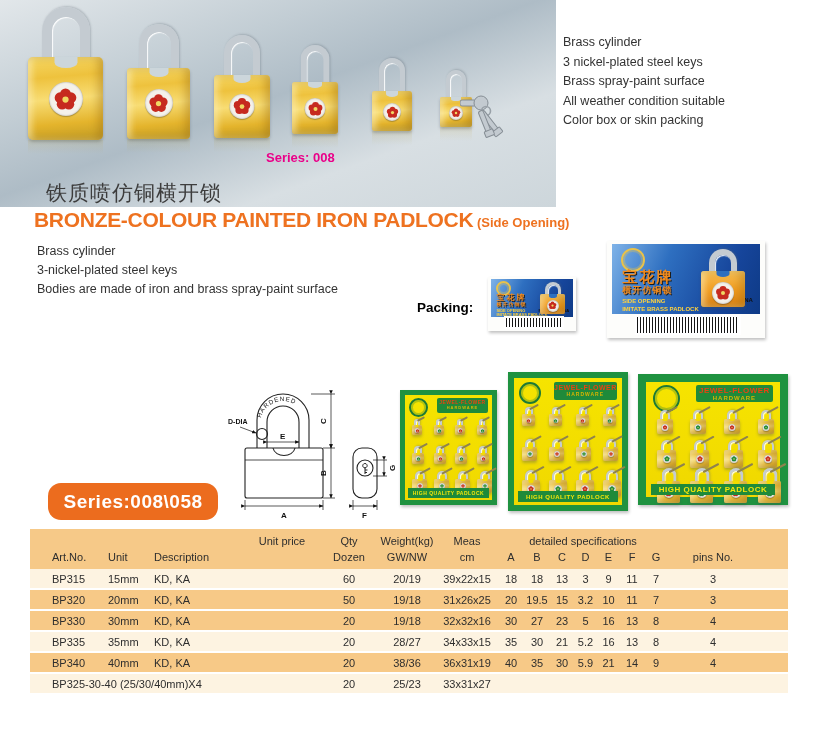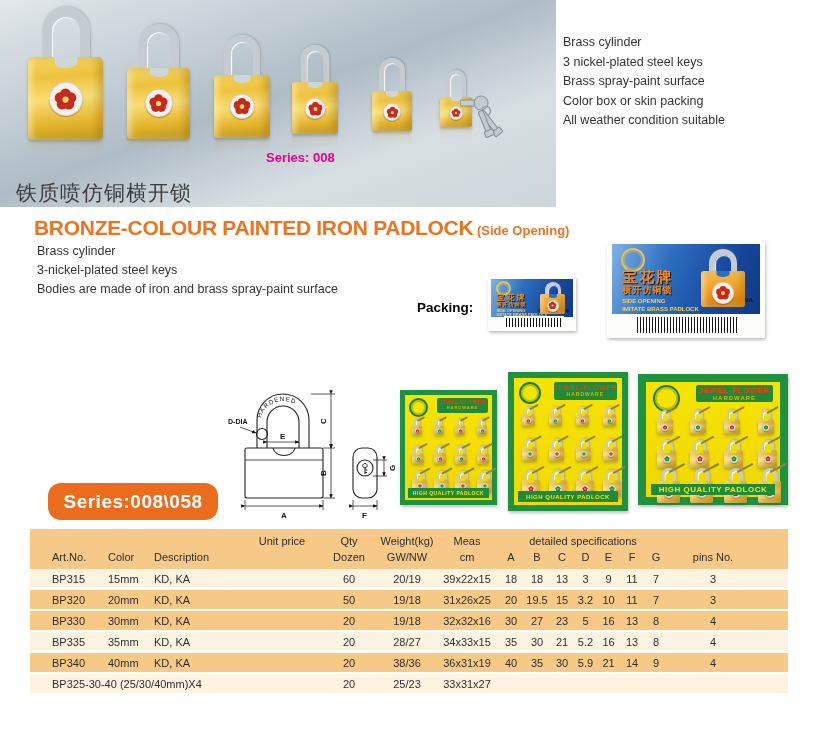--- a/index.html
+++ b/index.html
@@ -23,23 +23,23 @@
   .emb{position:absolute;left:50%;transform:translateX(-50%);background:#f4f1ea;border-radius:50%;
        display:flex;align-items:center;justify-content:center;
        box-shadow:inset 0 0 2px rgba(0,0,0,.35),0 1px 1px rgba(0,0,0,.25);}
   .refl{position:absolute;left:0;right:0;opacity:.35;
         background:linear-gradient(180deg,rgba(190,160,60,.45),rgba(190,160,60,0));}
 
   
   .side-feats{position:absolute;left:563px;top:33px;font-size:12.5px;line-height:19.5px;color:#333;}
 
   
-  .cn-title{position:absolute;left:16px;top:179px;font-size:21px;color:#3d3d3d;letter-spacing:1px;z-index:3;}
+  .cn-title{position:absolute;left:46px;top:179px;font-size:21px;color:#3d3d3d;letter-spacing:1px;z-index:3;}
   .en-title{position:absolute;left:34px;top:208px;font-size:21px;font-weight:bold;color:#ee7220;
-            letter-spacing:-.3px;white-space:nowrap;margin-top:8px;}
+            letter-spacing:-.3px;white-space:nowrap;}
   .en-title .suffix{font-size:13px;letter-spacing:0;}
   .feat-list{position:absolute;left:37px;top:242px;font-size:12.5px;line-height:19px;color:#333;}
 
   
   .packing-label{position:absolute;left:417px;top:300px;font-size:13.5px;font-weight:bold;color:#000000;}
   .pkbox{position:absolute;background:#fdfdfb;box-shadow:1px 2px 3px rgba(0,0,0,.25);box-sizing:border-box;}
   .pk-face{position:absolute;left:3%;top:3%;width:94%;height:72%;
            background:linear-gradient(112deg,#7fb3e8 0%,#2e6fc0 35%,#16459b 75%,#0e3a86 100%);}
   .pk-logo{position:absolute;border:2px solid #e8c24a;border-radius:50%;
            box-shadow:inset 0 0 0 2px rgba(232,194,74,.35);}
@@ -208,22 +208,22 @@
             <rect x="43" y="27" width="6" height="9" rx="1"></rect>
           </g>
         </g>
       </svg>
     </div>
 
   <div class="side-feats" id="side-feats">
       <div>Brass cylinder</div>
       <div>3 nickel-plated steel keys</div>
       <div>Brass spray-paint surface</div>
+      <div>All weather condition suitable</div>
       <div>Color box or skin packing</div>
-      <div>All weather condition suitable</div>
     </div>
 
   <div class="cn-title">铁质喷仿铜横开锁</div>
   <div class="en-title"><span>BRONZE-COLOUR PAINTED IRON PADLOCK</span><span class="suffix"> (Side Opening)</span></div>
 
   <div class="feat-list" id="feat-list">
       <div>Brass cylinder</div>
       <div>3-nickel-plated steel keys</div>
       <div>Bodies are made of iron and brass spray-paint surface</div>
     </div>
@@ -1006,21 +1006,21 @@
         <th>Unit price</th>
         <th>Qty</th>
         <th>Weight(kg)</th>
         <th>Meas</th>
         <th colspan="7">detailed specifications</th>
         <th></th>
           <th></th>
       </tr>
       <tr class="h2">
         <th class="al c-art">Art.No.</th>
-        <th class="al c-size">Color</th>
+        <th class="al c-size">Unit</th>
         <th class="al c-desc">Description</th>
         <th></th>
         <th>Dozen</th>
         <th>GW/NW</th>
         <th>cm</th>
         <th>A</th>
         <th>B</th>
         <th>C</th>
         <th>D</th>
         <th>E</th>

